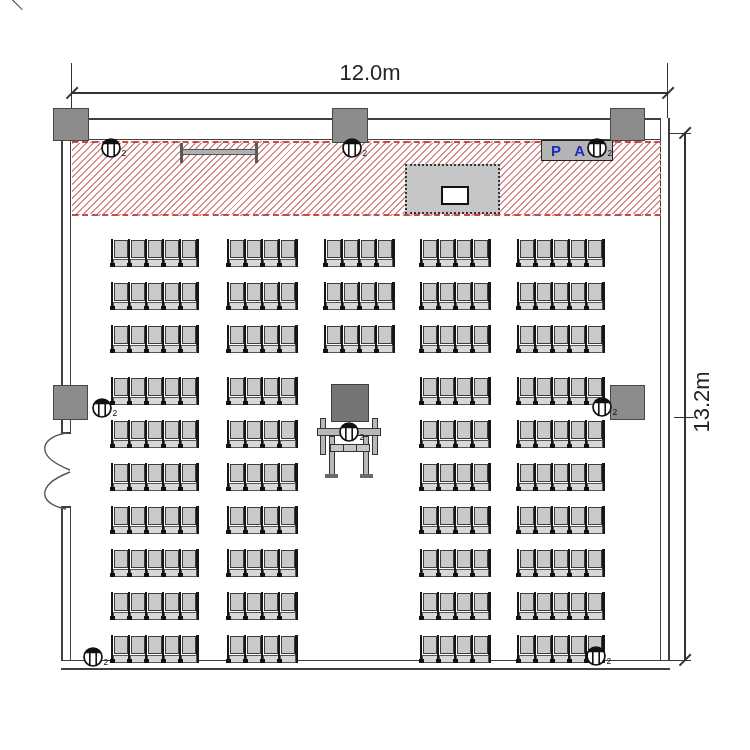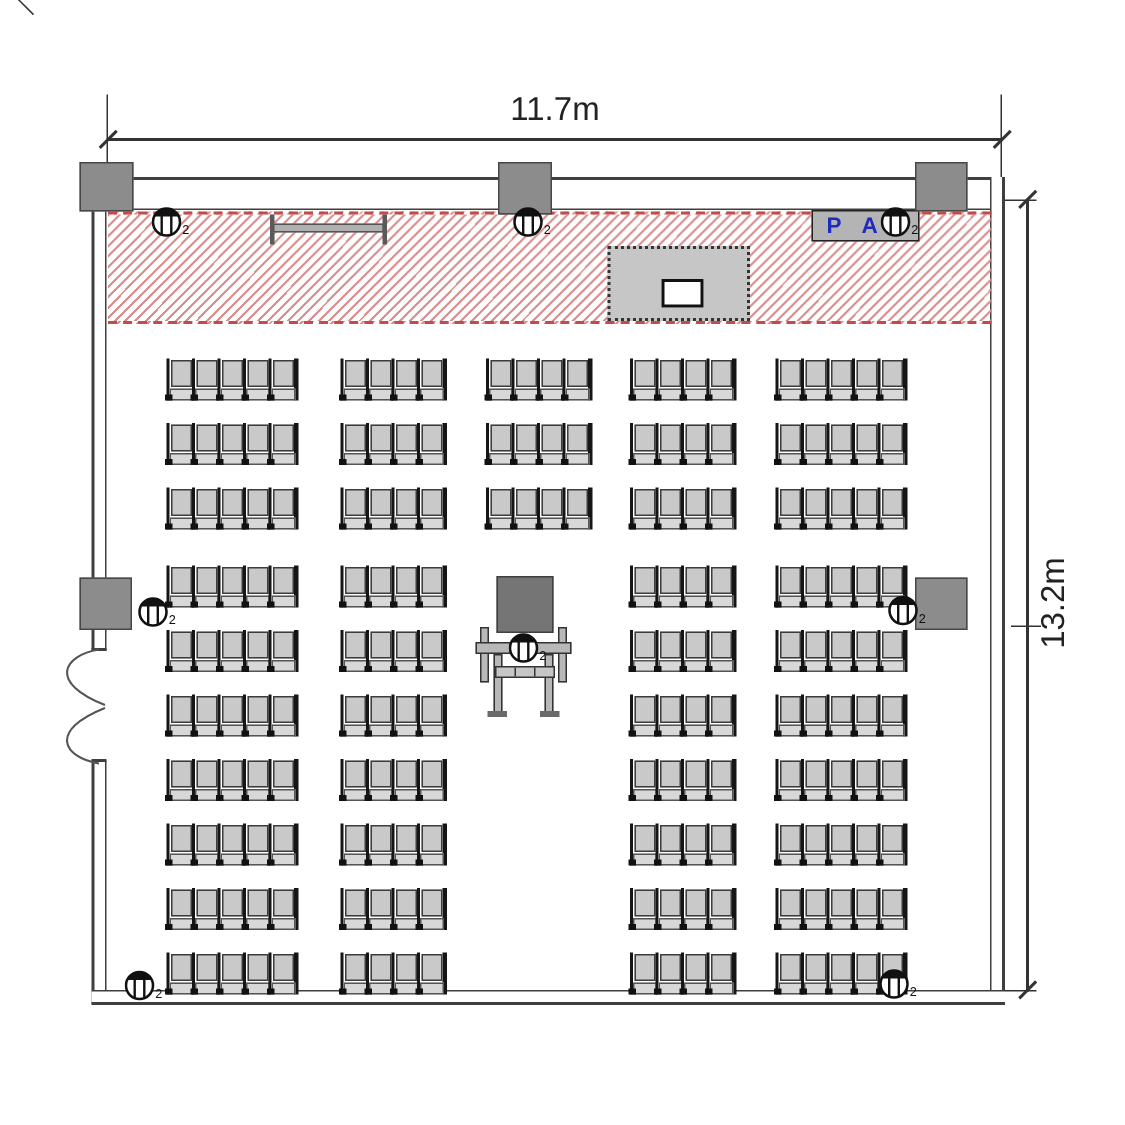--- a/index.html
+++ b/index.html
@@ -70,21 +70,21 @@
 </head>
 <body>
 
 <div class="plan">
 
   <div class="abs ext" style="left:71px;top:63px;width:1.4px;height:77px;"></div>
   <div class="abs ext" style="left:667px;top:63px;width:1.4px;height:70px;"></div>
   <div class="abs dim-line-h"></div>
   <div class="tick" style="left:64px;top:92px;"></div>
   <div class="tick" style="left:660px;top:92px;"></div>
-  <div class="abs dim-label-top">11.7m</div>
+  <div class="abs dim-label-top">12.0m</div>
 
   <div class="abs ext" style="left:661px;top:132.5px;width:30px;height:1.4px;"></div>
   <div class="abs ext" style="left:670px;top:659.5px;width:21px;height:1.4px;"></div>
   <div class="abs ext" style="left:674px;top:416.5px;width:20px;height:1.4px;"></div>
   <div class="abs dim-line-v"></div>
   <div class="tick" style="left:677px;top:132px;"></div>
   <div class="tick" style="left:677px;top:659px;"></div>
   <div class="corner-diag"></div>
   <div class="abs dim-label-right">13.2m</div>
 

